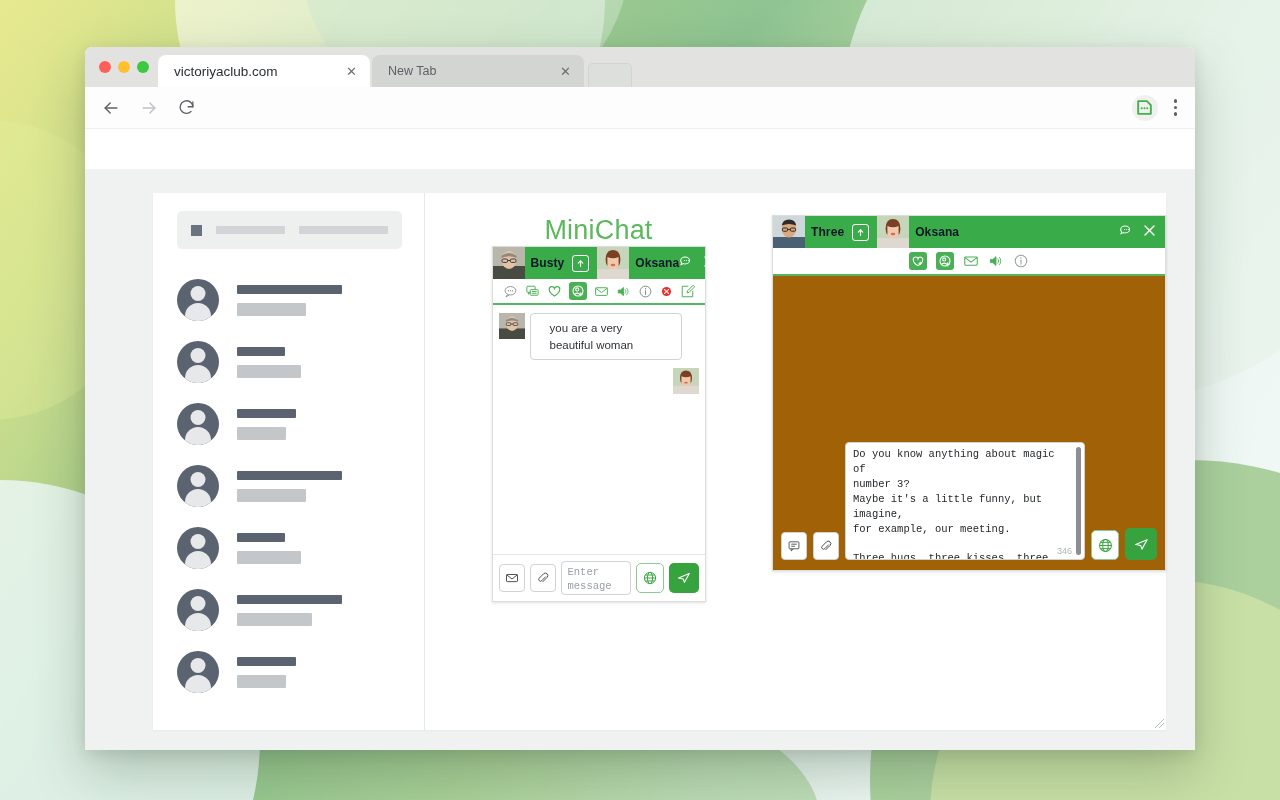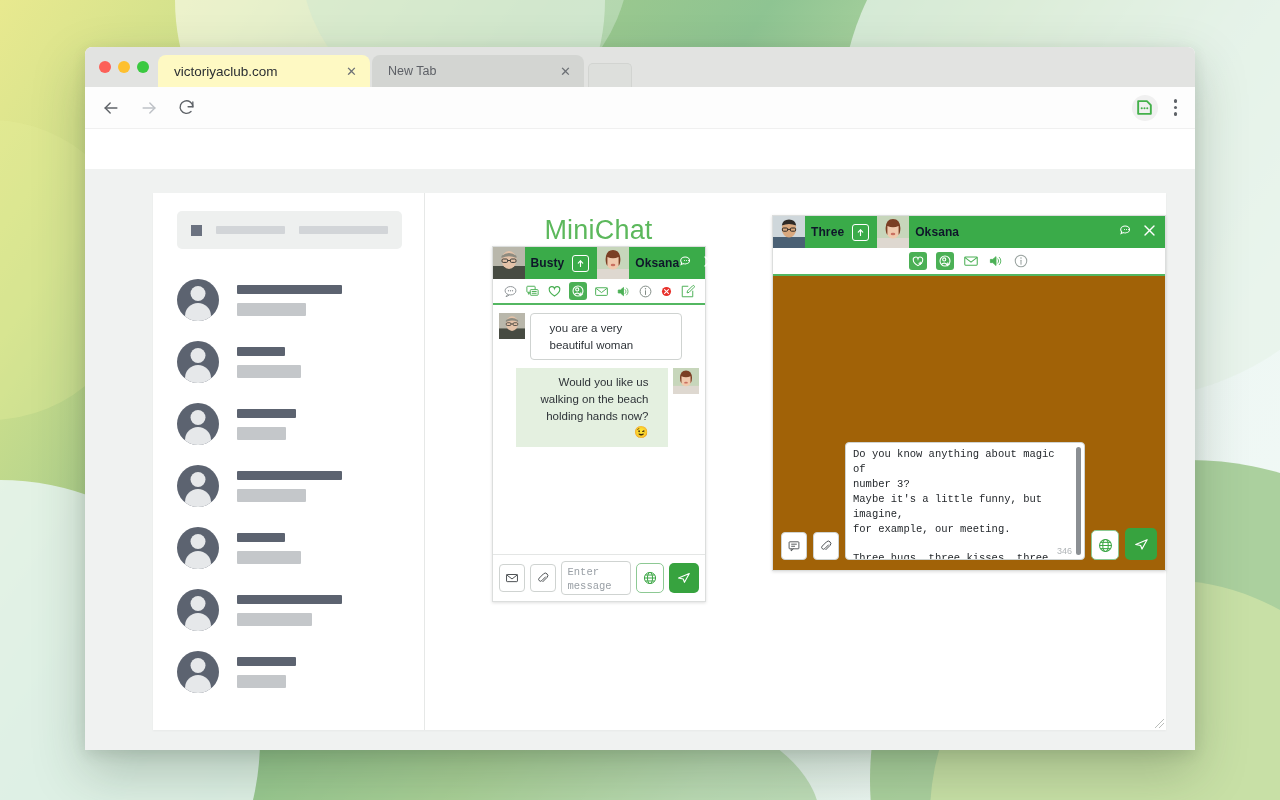--- a/index.html
+++ b/index.html
@@ -44,21 +44,21 @@
   .dot.red { background: #fc6058; }
   .dot.yellow { background: #fec02f; }
   .dot.green { background: #3ac940; }
 
   .tab {
     height: 32px; display: flex; align-items: center;
     padding: 0 10px 0 16px; position: relative;
     border-radius: 8px 8px 0 0; font-size: 12.5px; color: #40444a;
     min-width: 200px; justify-content: space-between;
   }
-  .tab.active { background: #fef9c3; width: 212px; }
+  .tab.active { background: #ffffff; width: 212px; }
   .tab.inactive { background: #d3d5d2; color: #5d6066; width: 212px; margin-left: 2px; }
   .tab-title { white-space: nowrap; overflow: hidden; text-overflow: ellipsis; }
   .tab.active .tab-title { font-size: 13.5px; color: #2b2f33; }
   .tab-close { color: #6c7075; font-size: 13px; line-height: 1; padding: 2px 3px; }
   .tab-newslot {
     width: 44px; height: 24px; margin-left: 4px; margin-bottom: 0;
     background: #dddfdc; border-radius: 5px 5px 0 0;
     border: 1px solid #d2d4d1; border-bottom: none;
   }
 
@@ -476,21 +476,20 @@
                         <rect y="19" width="32" height="13" fill="#474b42"></rect>
                         <ellipse cx="16" cy="13" rx="7.5" ry="9" fill="#e4c2a8"></ellipse>
                         <path d="M8.5 9 Q16 3 23.5 9 L23.5 11 Q16 7.5 8.5 11 Z" fill="#8d8b80"></path>
                         <rect x="9" y="12" width="5.6" height="3.4" rx="1.2" fill="none" stroke="#3c3c38" stroke-width="1"></rect>
                         <rect x="17.4" y="12" width="5.6" height="3.4" rx="1.2" fill="none" stroke="#3c3c38" stroke-width="1"></rect>
                         <line x1="14.6" y1="13.5" x2="17.4" y2="13.5" stroke="#3c3c38" stroke-width="1"></line>
                       </svg></div>
                     <div class="bubble in">you are a very beautiful woman</div>
                   </div>
                   <div class="msg out">
-                    <div class="bubble out">Would you like us walking on the beach holding hands now? 😉</div>
                     <div class="msg-avatar"><svg viewBox="0 0 32 32" width="26" height="26">
                         <rect width="32" height="32" fill="#c7d6bb"></rect>
                         <rect x="0" y="22" width="32" height="10" fill="#ded8d0"></rect>
                         <ellipse cx="16" cy="14" rx="7" ry="8.6" fill="#f0c9ad"></ellipse>
                         <path d="M8.6 12 Q9 3 16 3 Q23 3 23.4 12 Q23.4 17 21.6 19 L21.6 10 Q16 12.5 10.4 10 L10.4 19 Q8.6 17 8.6 12Z" fill="#7b3f24"></path>
                         <ellipse cx="16" cy="18" rx="2.3" ry="1.2" fill="#c97060"></ellipse>
                       </svg></div>
                   </div>
                 </div>
 

